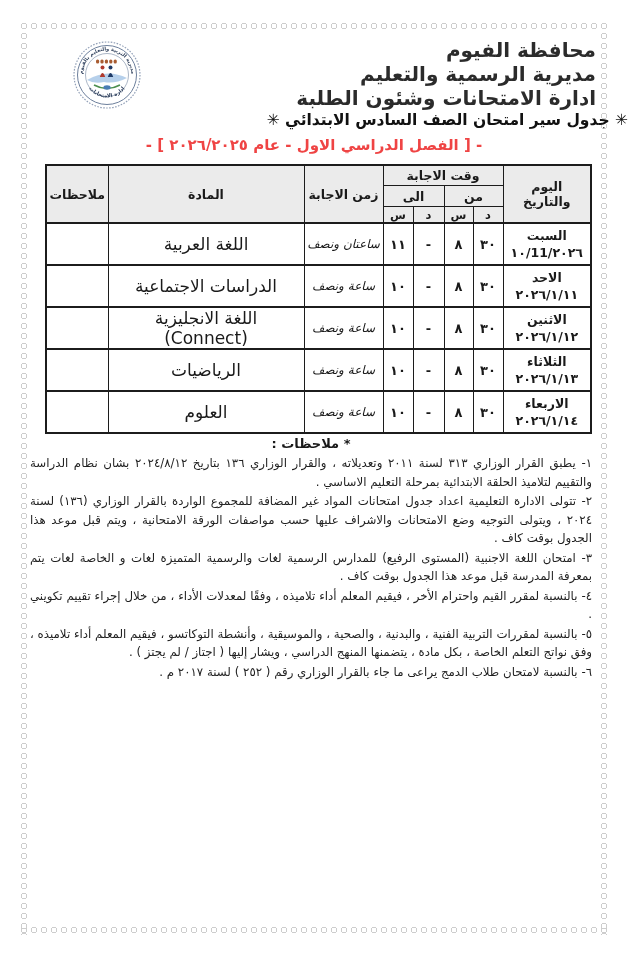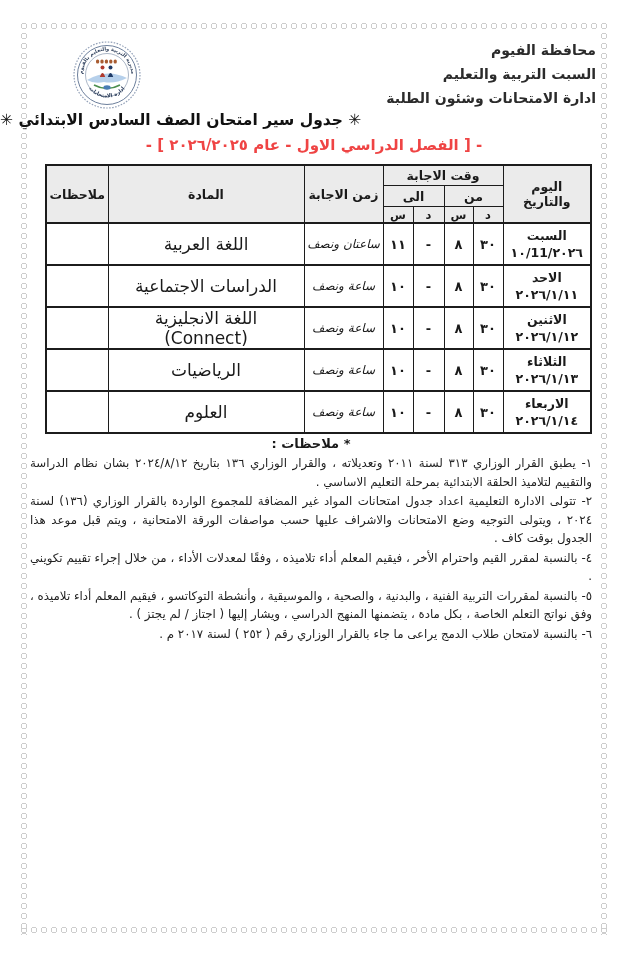--- a/index.html
+++ b/index.html
@@ -20,25 +20,25 @@
     background-image:radial-gradient(circle at 5px 5px,#ffffff 2.3px,#cdcdcd 2.3px,#cdcdcd 3.3px,rgba(255,255,255,0) 3.4px);
     background-size:10px 10px;background-repeat:repeat-y;}
   .perf.top{top:-5px;} .perf.bottom{bottom:-5px;}
   .perf.left{left:-5px;} .perf.right{right:-5px;}
 
   
   .seal{position:absolute;left:72px;top:40px;width:70px;height:70px;}
 
   
   .org{position:absolute;top:38px;right:32px;text-align:right;
-       font-weight:bold;font-size:14px;line-height:24px;color:#2b2b2b;
+       font-weight:bold;font-size:20px;line-height:24px;color:#2b2b2b;
        letter-spacing:0;}
 
   
-  .title{position:absolute;top:111px;left:0;right:0;text-align:left;
+  .title{position:absolute;top:111px;left:0;right:0;text-align:right;
          font-size:15.5px;font-weight:bold;color:#111;}
   .subtitle{position:absolute;top:136px;left:0;right:0;text-align:center;
          font-size:15px;font-weight:bold;color:#ef4444;}
 
   
   table.sched{position:absolute;left:45px;top:164px;width:545px;
     border-collapse:collapse;table-layout:fixed;direction:rtl;}
   table.sched th,table.sched td{border:1px solid #1c1c1c;padding:0 2px;
     text-align:center;vertical-align:middle;overflow:hidden;}
   table.sched{border:2px solid #1c1c1c;}
@@ -101,21 +101,21 @@
       <circle cx="38.5" cy="27.5" r="2" fill="#1f3a67"></circle>
       <path d="M 35.8 37 Q 38.5 29 41.2 37 Z" fill="#1f3a67"></path>
     </g>
 
     <path d="M 22 45 Q 35 52 48 45" fill="none" stroke="#4c8f4f" stroke-width="1.6"></path>
     <ellipse cx="35" cy="47.5" rx="3.6" ry="2.2" fill="#4a7db5"></ellipse>
   </svg>
 
   <div class="org">
     <div>محافظة الفيوم</div>
-    <div>السبت التربية والتعليم</div>
+    <div>مديرية الرسمية والتعليم</div>
     <div>ادارة الامتحانات وشئون الطلبة</div>
   </div>
 
   <div class="title">✳ جدول سير امتحان الصف السادس الابتدائي ✳</div>
   <div class="subtitle">- [ الفصل الدراسي الاول - عام ٢٠٢٦/٢٠٢٥ ] -</div>
 
   <table class="sched">
     <colgroup>
       <col style="width:88px">
         <col style="width:30px">
@@ -211,18 +211,19 @@
         <td class="subjcell">العلوم</td>
         <td></td>
       </tr>
     </tbody>
   </table>
 
   <div class="notes">
     <div class="notes-heading">* ملاحظات :</div>
     <div class="note-item">١- يطبق القرار الوزاري ٣١٣ لسنة ٢٠١١ وتعديلاته ، والقرار الوزاري ١٣٦ بتاريخ ٢٠٢٤/٨/١٢ بشان نظام الدراسة والتقييم لتلاميذ الحلقة الابتدائية بمرحلة التعليم الاساسي .</div>
     <div class="note-item">٢- تتولى الادارة التعليمية اعداد جدول امتحانات المواد غير المضافة للمجموع الواردة بالقرار الوزاري (١٣٦) لسنة ٢٠٢٤ ، ويتولى التوجيه وضع الامتحانات والاشراف عليها حسب مواصفات الورقة الامتحانية ، ويتم قبل موعد هذا الجدول بوقت كاف .</div>
+    <div class="note-item">٣- امتحان اللغة الاجنبية (المستوى الرفيع) للمدارس الرسمية لغات والرسمية المتميزة لغات و الخاصة لغات يتم بمعرفة المدرسة قبل موعد هذا الجدول بوقت كاف .</div>
     <div class="note-item">٤- بالنسبة لمقرر القيم واحترام الأخر ، فيقيم المعلم أداء تلاميذه ، وفقًا لمعدلات الأداء ، من خلال إجراء تقييم تكويني .</div>
     <div class="note-item">٥- بالنسبة لمقررات التربية الفنية ، والبدنية ، والصحية ، والموسيقية ، وأنشطة التوكاتسو ، فيقيم المعلم أداء تلاميذه ، وفق نواتج التعلم الخاصة ، بكل مادة ، يتضمنها المنهج الدراسي ، ويشار إليها ( اجتاز / لم يجتز ) .</div>
     <div class="note-item">٦- بالنسبة لامتحان طلاب الدمج يراعى ما جاء بالقرار الوزاري رقم ( ٢٥٢ ) لسنة ٢٠١٧ م .</div>
   </div>
 
 </div>
 
 </body></html>

